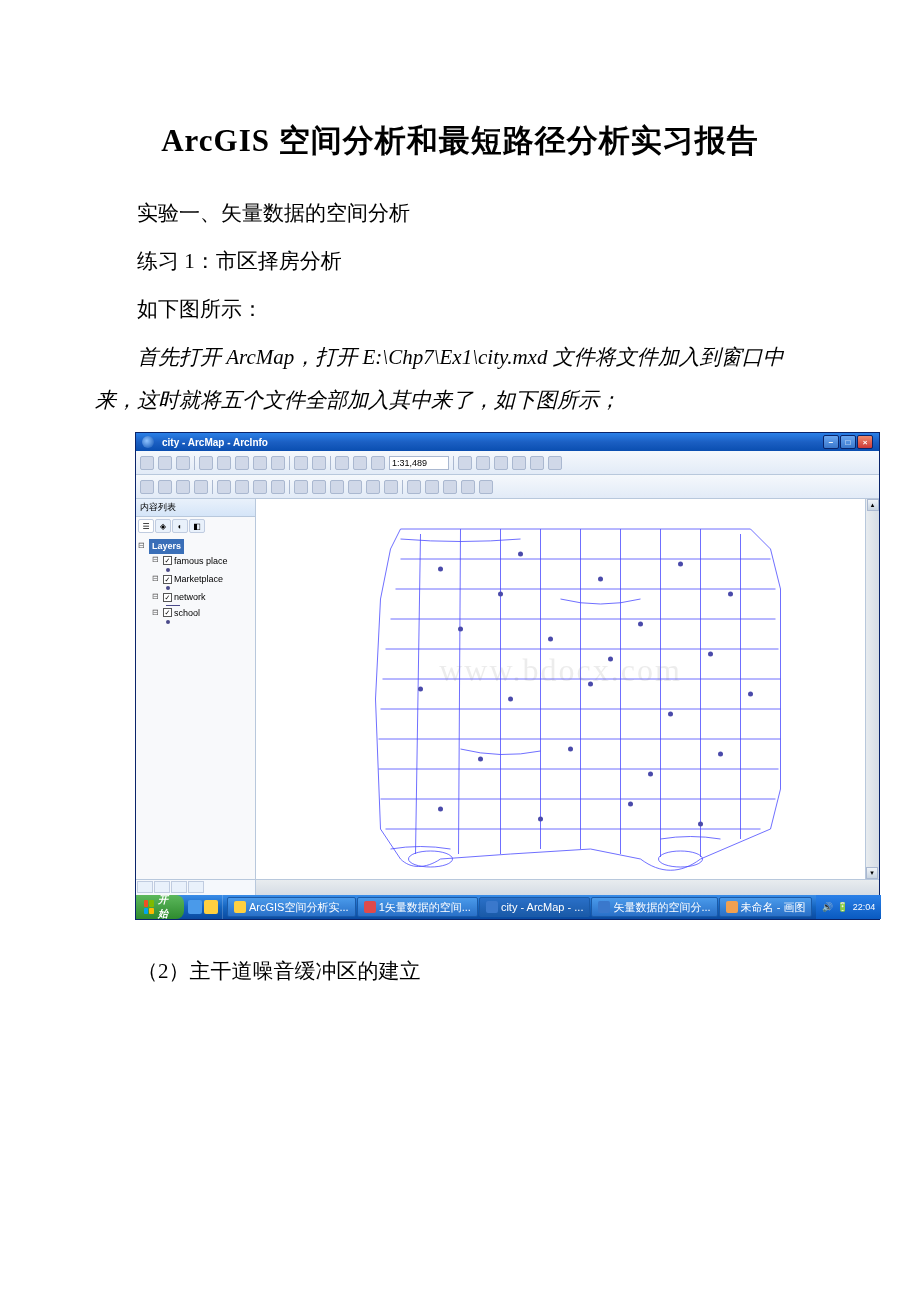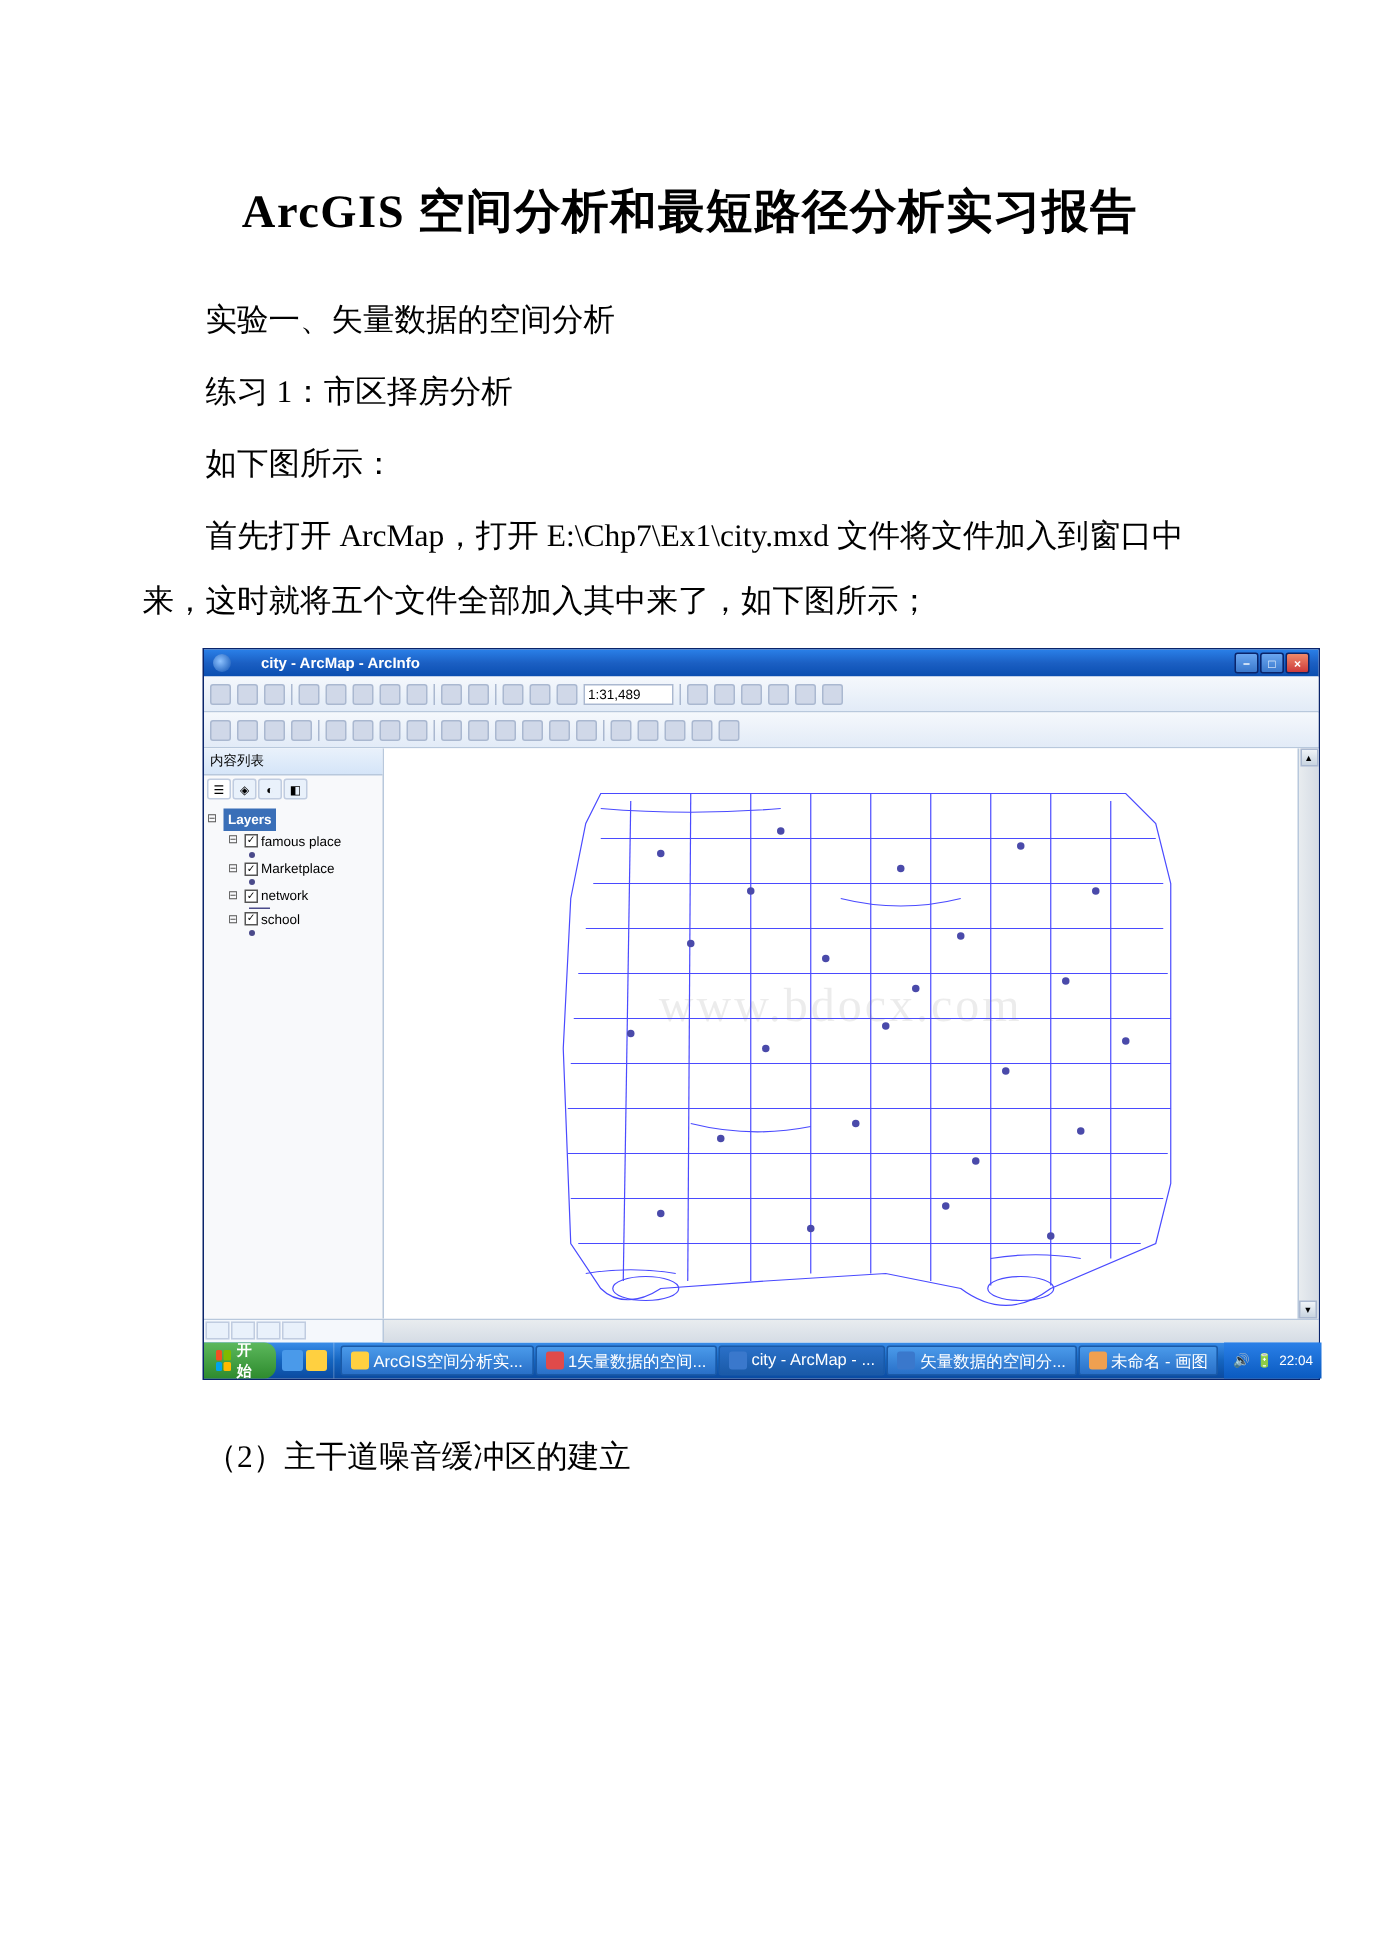--- a/index.html
+++ b/index.html
@@ -16,42 +16,42 @@
       text-align: center;
       margin-bottom: 30px;
       letter-spacing: 1px;
     }
     .paragraph {
       font-size: 21px;
       line-height: 2.05;
       text-indent: 2em;
       margin-bottom: 5px;
     }
-    .paragraph.no-indent { text-indent: 0; }
+    .paragraph.no-indent { text-indent: 0; font-style: italic; }
     .screenshot-container {
       margin: 10px 0 30px 40px;
     }
     .app-window {
       width: 745px;
       border: 1px solid #0a246a;
       font-family: Tahoma, "Microsoft YaHei", sans-serif;
       position: relative;
     }
     .titlebar {
       background: linear-gradient(to bottom, #2a80e8 0%, #1b5fc3 50%, #0a4eb0 100%);
       color: #fff;
       padding: 2px 6px;
       font-size: 10px;
       font-weight: bold;
       display: flex;
       align-items: center;
       justify-content: space-between;
       height: 18px;
     }
-    .titlebar-left { display: flex; align-items: center; gap: 20px; }
+    .titlebar-left { display: flex; align-items: center; gap: 8px; }
     .titlebar-icon {
       width: 12px; height: 12px;
       background: radial-gradient(circle at 40% 40%, #8fc3ff, #0a4eb0);
       border-radius: 50%;
     }
     .win-buttons { display: flex; gap: 1px; }
     .win-btn {
       width: 16px; height: 14px;
       background: linear-gradient(to bottom, #6aa6f0, #3a78cc);
       border: 1px solid #0a246a;
@@ -221,20 +221,21 @@
       font-size: 10px;
       color: #fff;
     }
     .start-btn {
       background: linear-gradient(to bottom, #5cb85c 0%, #2e8b2e 100%);
       padding: 3px 12px 3px 8px;
       display: flex;
       align-items: center;
       gap: 4px;
       font-weight: bold;
+      font-style: italic;
       border-radius: 0 8px 8px 0;
     }
     .start-logo {
       width: 14px; height: 14px;
       display: grid;
       grid-template-columns: 1fr 1fr;
       grid-template-rows: 1fr 1fr;
       gap: 1px;
     }
     .start-logo > div { border-radius: 1px; }

